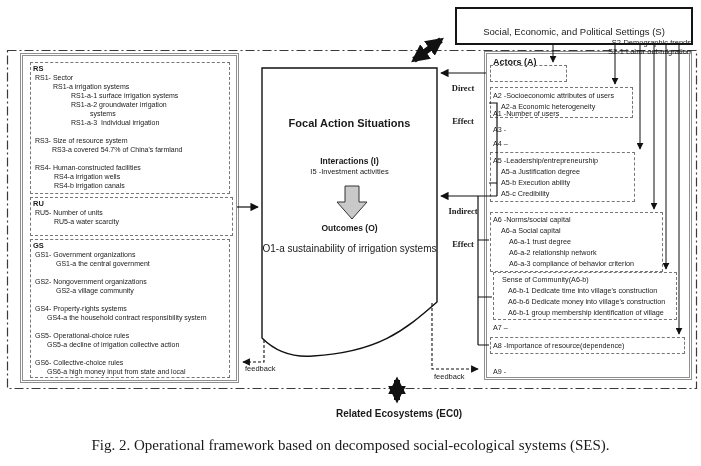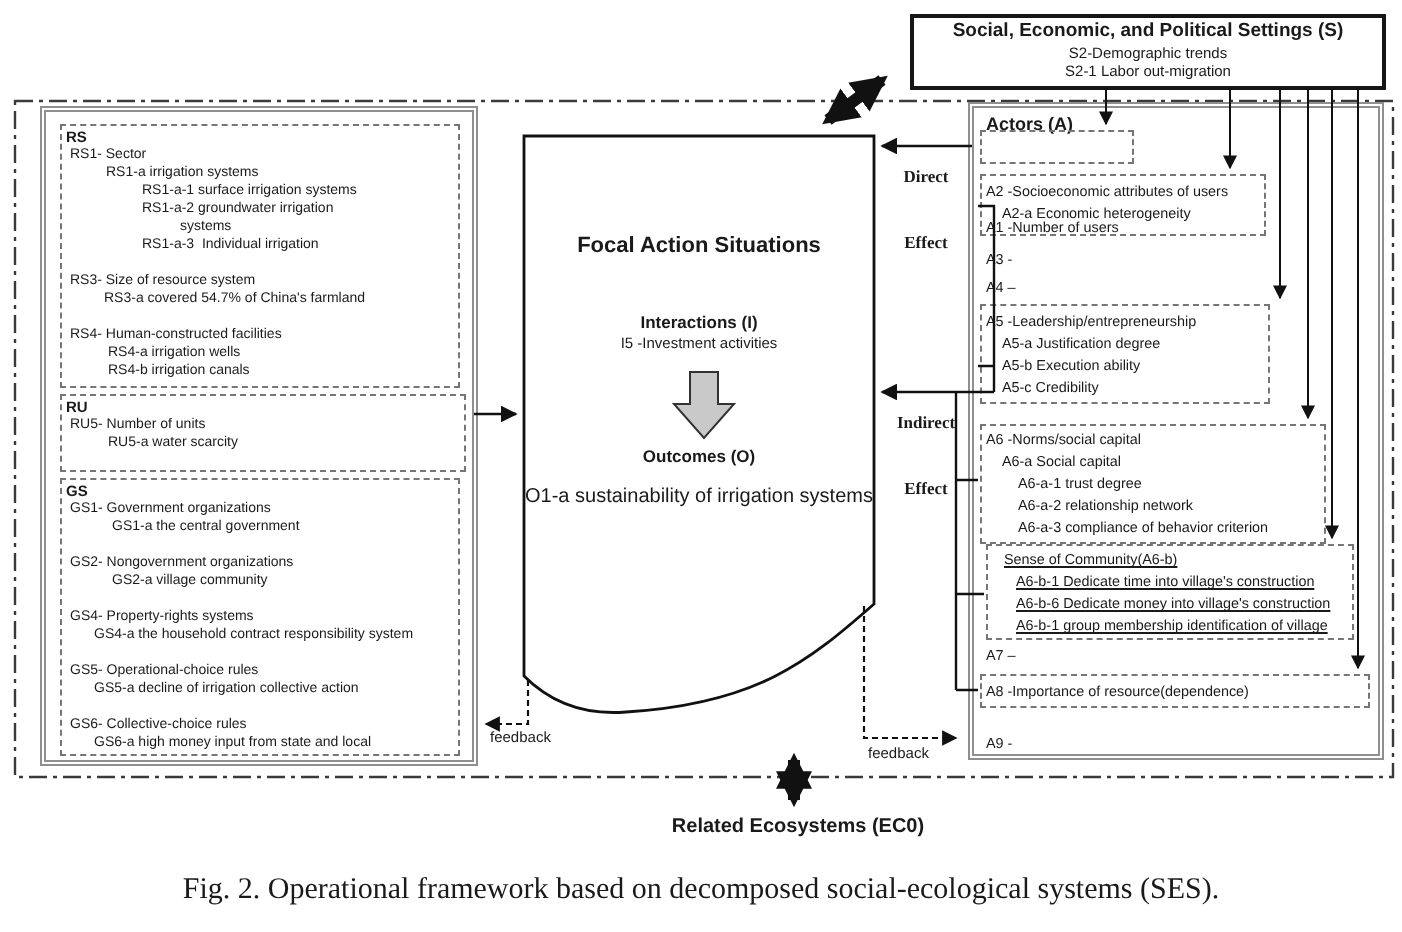--- a/index.html
+++ b/index.html
@@ -10,22 +10,22 @@
   #bg{z-index:0;} #fg{z-index:4;}
   .zt{z-index:6;}
   .graybox{position:absolute;border:1px solid #8f8f8f;outline:1px solid #8f8f8f;outline-offset:1px;background:transparent;z-index:1;}
   .dashbox{position:absolute;border:1px dashed #767676;background:transparent;}
   .boldlbl{font-weight:bold;font-size:7.5px;line-height:9px;}
   .panel-lines .ln{font-size:7px;line-height:9px;min-height:9px;white-space:pre;}
   .actor-lines .ln{font-size:7.2px;line-height:11px;min-height:11px;white-space:pre;}
   .atext{font-size:7.2px;white-space:pre;}
   .sbox{position:absolute;left:455px;top:7px;width:234px;height:34px;border:2px solid #151515;
         background:#fff;z-index:2;text-align:center;}
-  .sbox .t{font-weight:bold;font-size:9.5px;line-height:13px;}
-  .sbox .l{font-size:7.5px;line-height:9px;}
+  .sbox .t{font-weight:normal;font-size:9.5px;line-height:13px;margin-top:16px;}
+  .sbox .l{font-size:7.5px;line-height:9px;text-align:right;}
   .serifb{font-family:"Liberation Serif",serif;font-weight:bold;font-size:8.5px;line-height:11px;text-align:center;}
   .fb{font-size:7.5px;}
   .ctext{text-align:center;width:175px;left:262px;}
   .cap{font-family:"Liberation Serif",serif;font-size:15px;text-align:center;width:701px;left:0;}
 </style>
 </head>
 <body>
 
 <div id="page">
 
@@ -109,21 +109,21 @@
     </div>
     <div class="dashbox actor-lines" style="left:3px;top:158px;width:171px;height:57px;padding-top:1px;">
       <div>
           <div class="ln" style="padding-left: 2px;">A6 -Norms/social capital</div>
           <div class="ln" style="padding-left: 10px;">A6-a Social capital</div>
           <div class="ln" style="padding-left: 18px;">A6-a-1 trust degree</div>
           <div class="ln" style="padding-left: 18px;">A6-a-2 relationship network</div>
           <div class="ln" style="padding-left: 18px;">A6-a-3 compliance of behavior criterion</div>
         </div>
     </div>
-    <div class="dashbox actor-lines" style="left:6px;top:218px;width:182px;height:45px;padding-top:1px;text-decoration:underline;">
+    <div class="dashbox actor-lines" style="left:6px;top:218px;width:182px;height:45px;padding-top:1px;">
       <div>
           <div class="ln" style="padding-left: 8px;">Sense of Community(A6-b)</div>
           <div class="ln" style="padding-left: 14px;">A6-b-1 Dedicate time into village's construction</div>
           <div class="ln" style="padding-left: 14px;">A6-b-6 Dedicate money into village's construction</div>
           <div class="ln" style="padding-left: 14px;">A6-b-1 group membership identification of village</div>
         </div>
     </div>
     <div class="ab atext" style="left:6px;top:269px;">A7 –</div>
     <div class="dashbox" style="left:3px;top:283px;width:193px;height:15px;">
       <div class="ab atext" style="left:2px;top:3px;">A8 -Importance of resource(dependence)</div>

